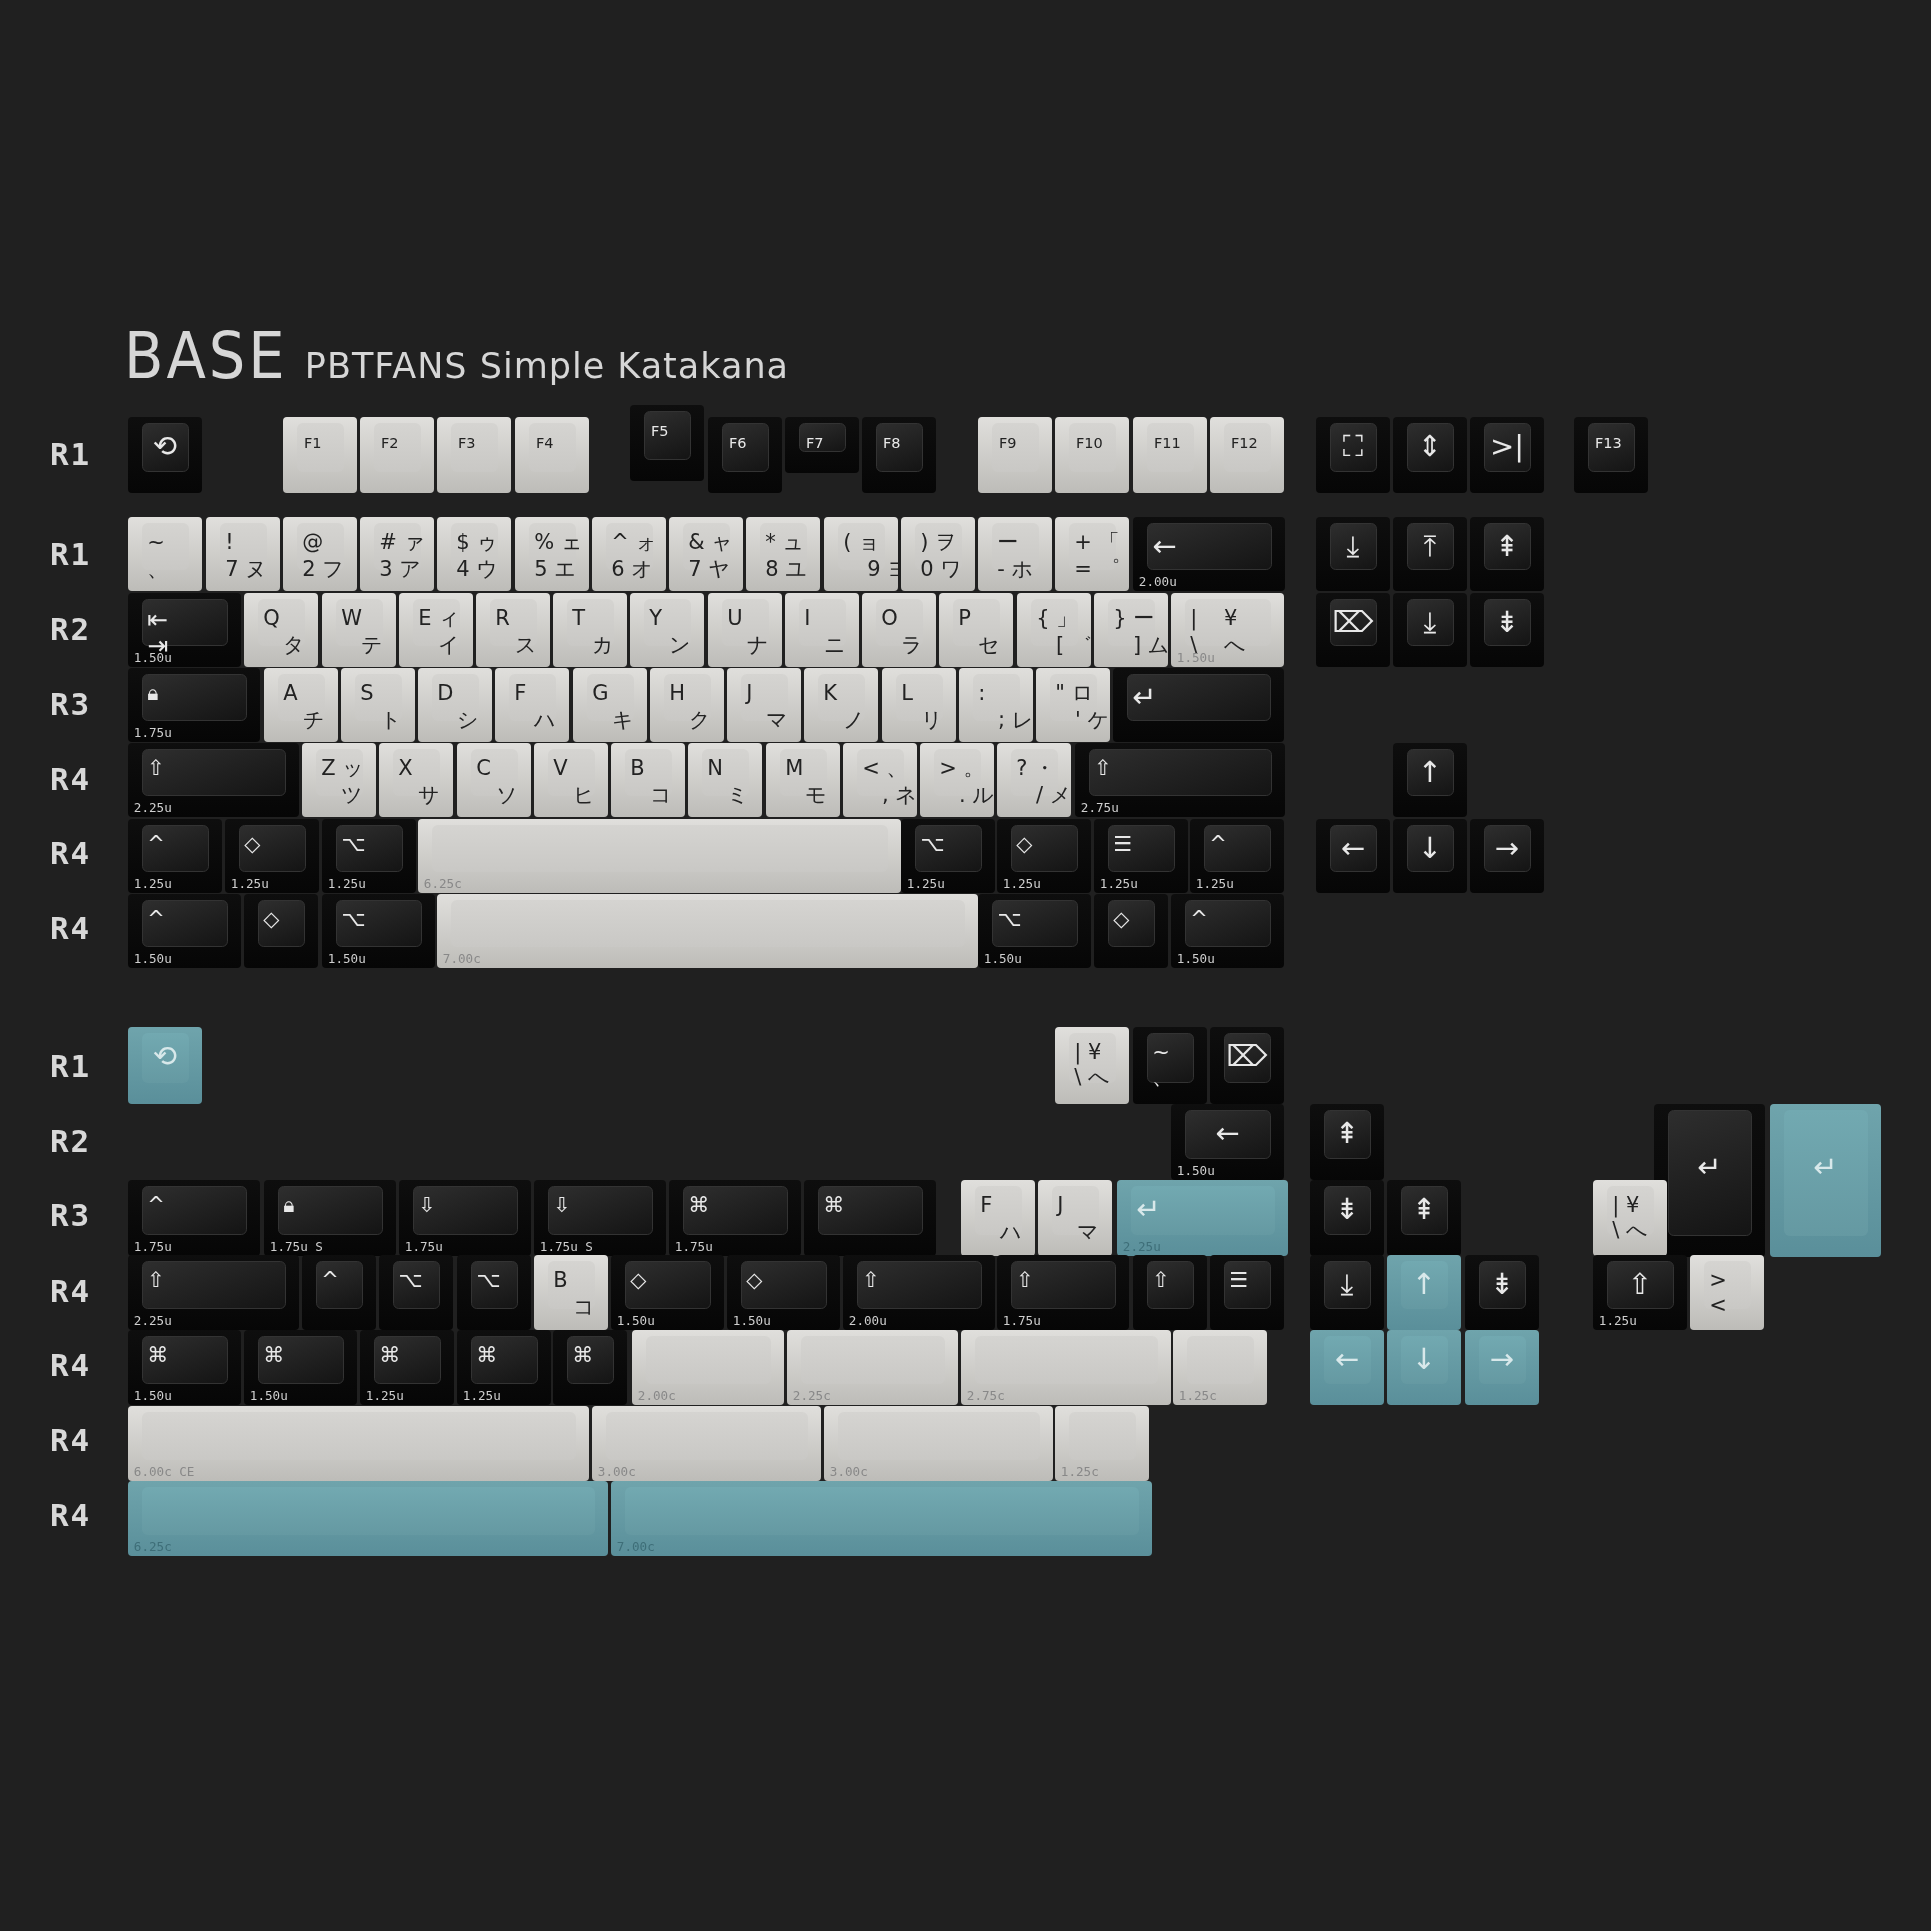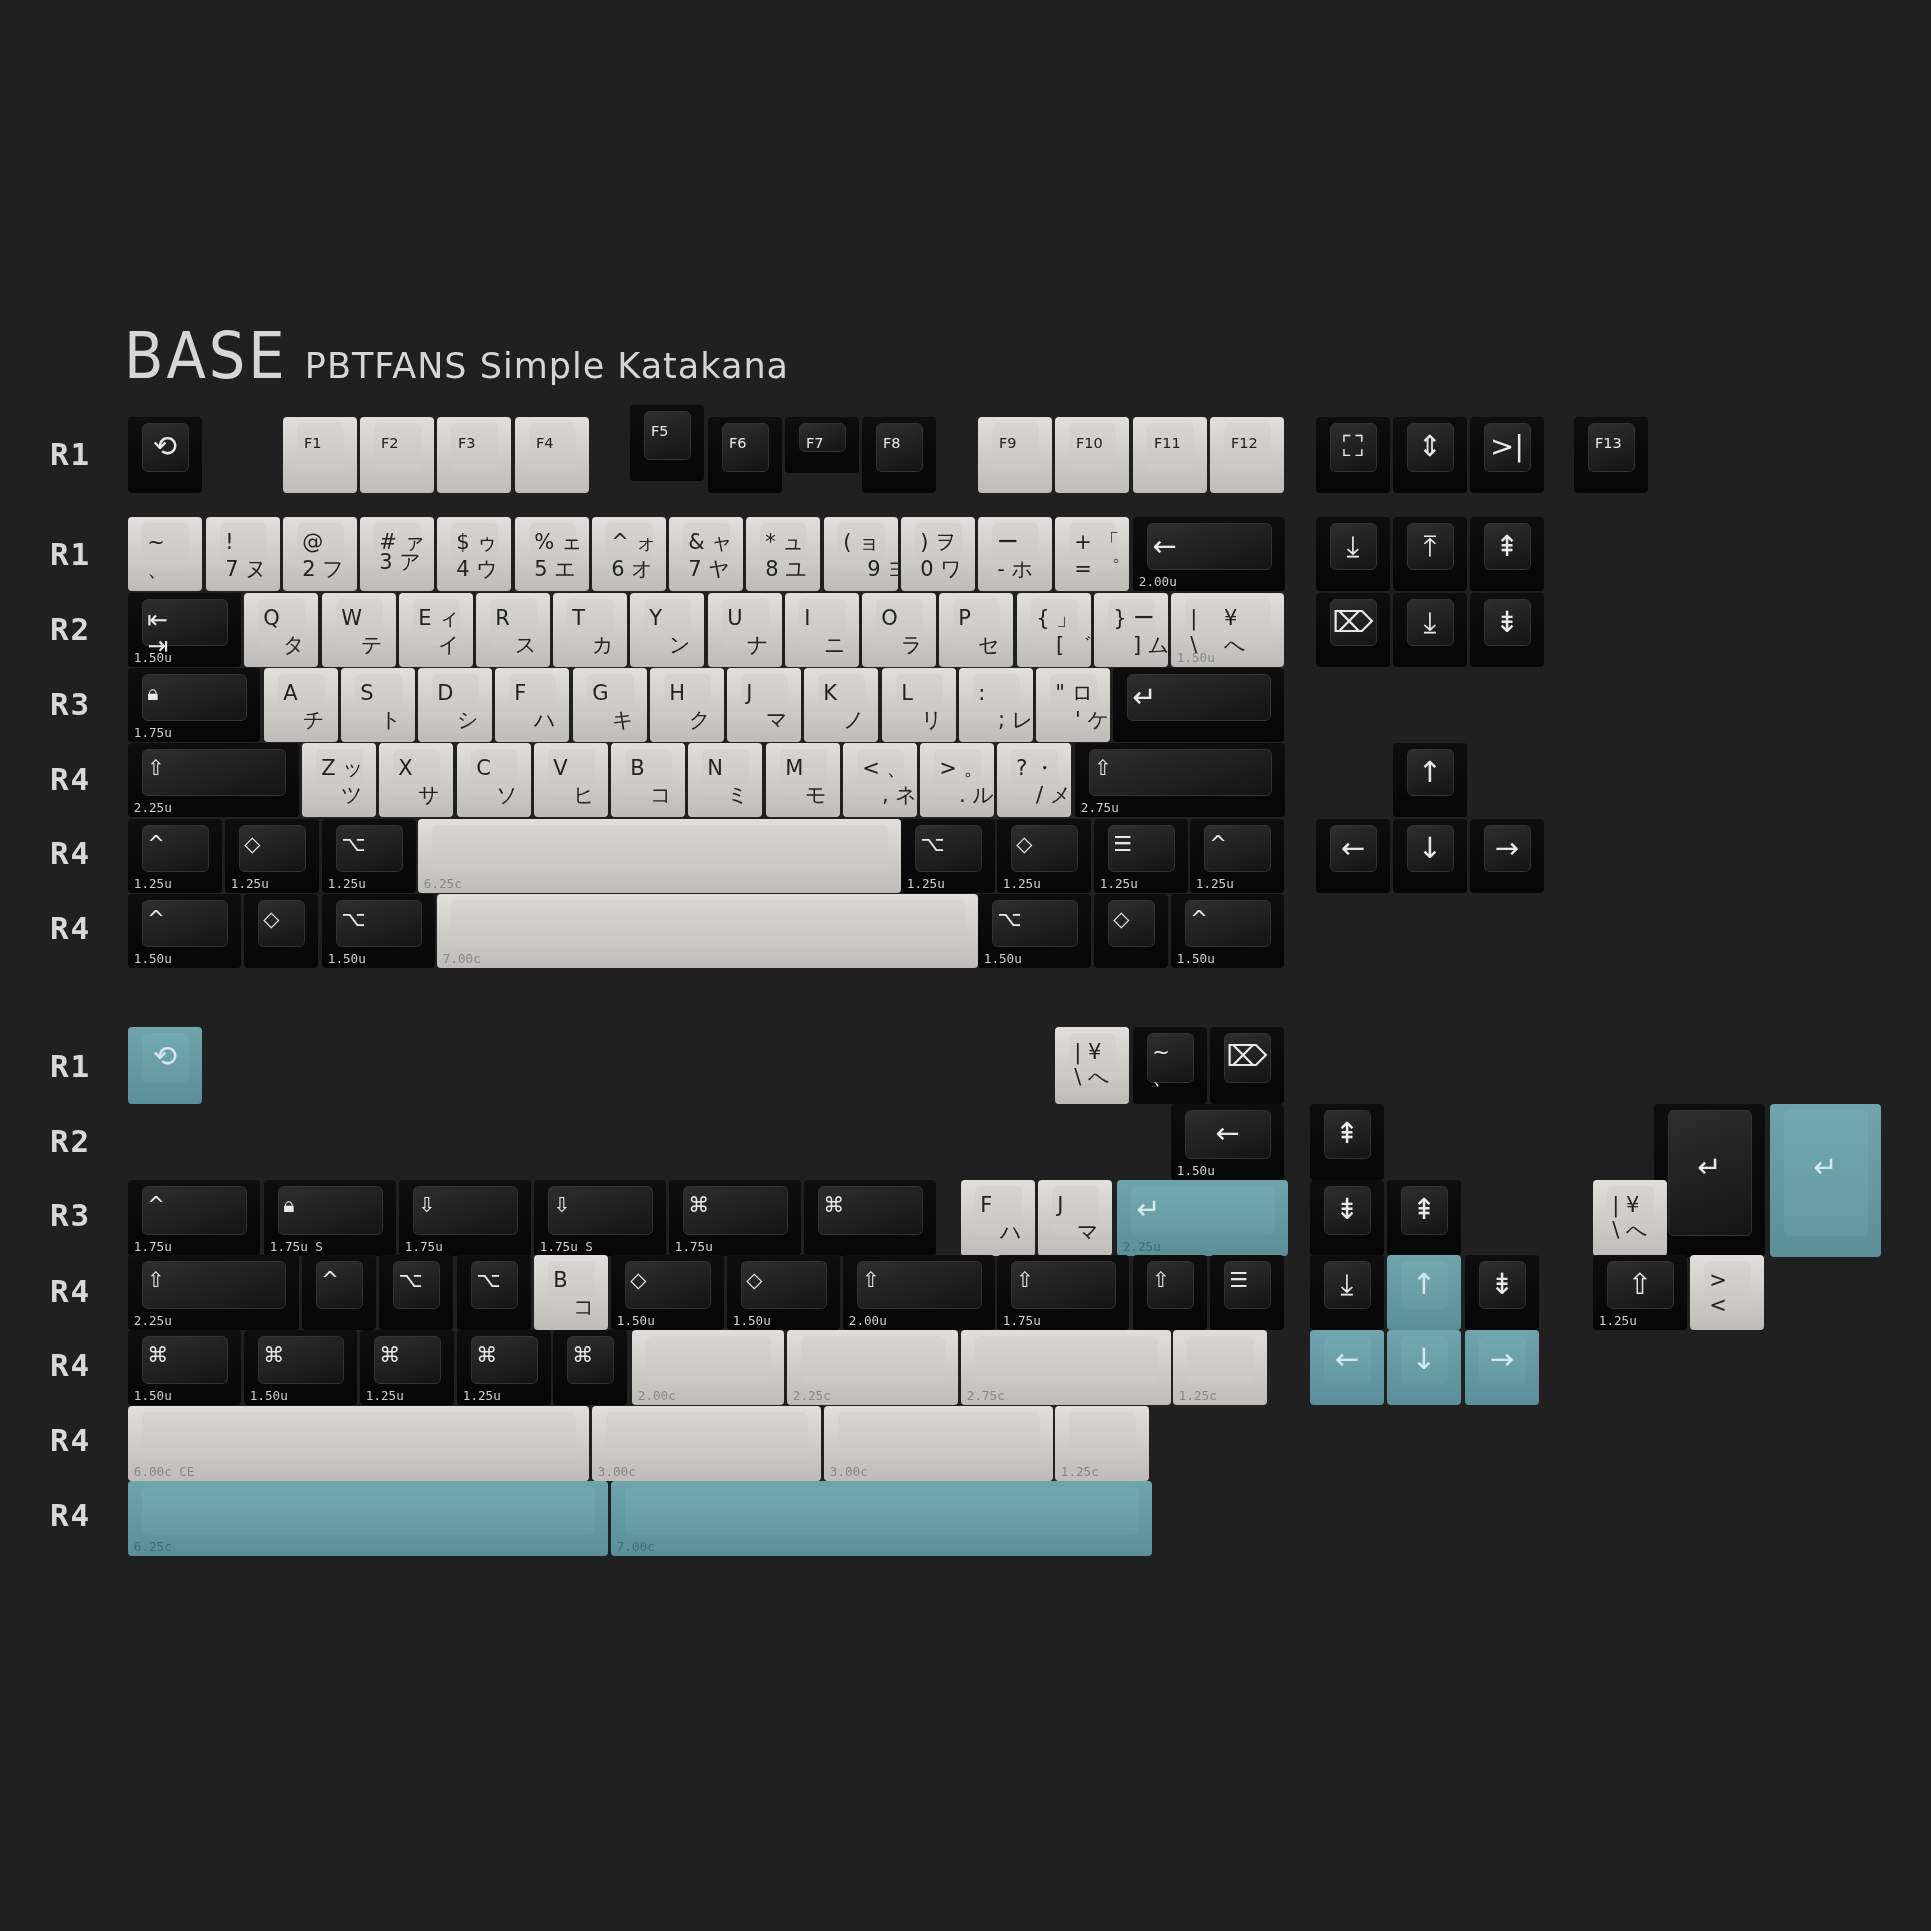--- a/index.html
+++ b/index.html
@@ -139,21 +139,21 @@
       <span class="leg tl" style="top: 41px;">7 ヌ</span>
     </div>
     <div class="key k-light" style="left: 283px; top: 517px; width: 74px; height: 74px;">
       <div class="top"></div>
       <span class="leg tl">@</span>
       <span class="leg tl" style="top: 41px;">2 フ</span>
     </div>
     <div class="key k-light" style="left: 360px; top: 517px; width: 74px; height: 74px;">
       <div class="top"></div>
       <span class="leg tl"># ァ</span>
-      <span class="leg tl" style="top: 34px;">3 ア</span>
+      <span class="leg tl" style="top: 41px;">3 ア</span>
     </div>
     <div class="key k-light" style="left: 437px; top: 517px; width: 74px; height: 74px;">
       <div class="top"></div>
       <span class="leg tl">$ ゥ</span>
       <span class="leg tl" style="top: 41px;">4 ウ</span>
     </div>
     <div class="key k-light" style="left: 515px; top: 517px; width: 74px; height: 74px;">
       <div class="top"></div>
       <span class="leg tl">% ェ</span>
       <span class="leg tl" style="top: 41px;">5 エ</span>

